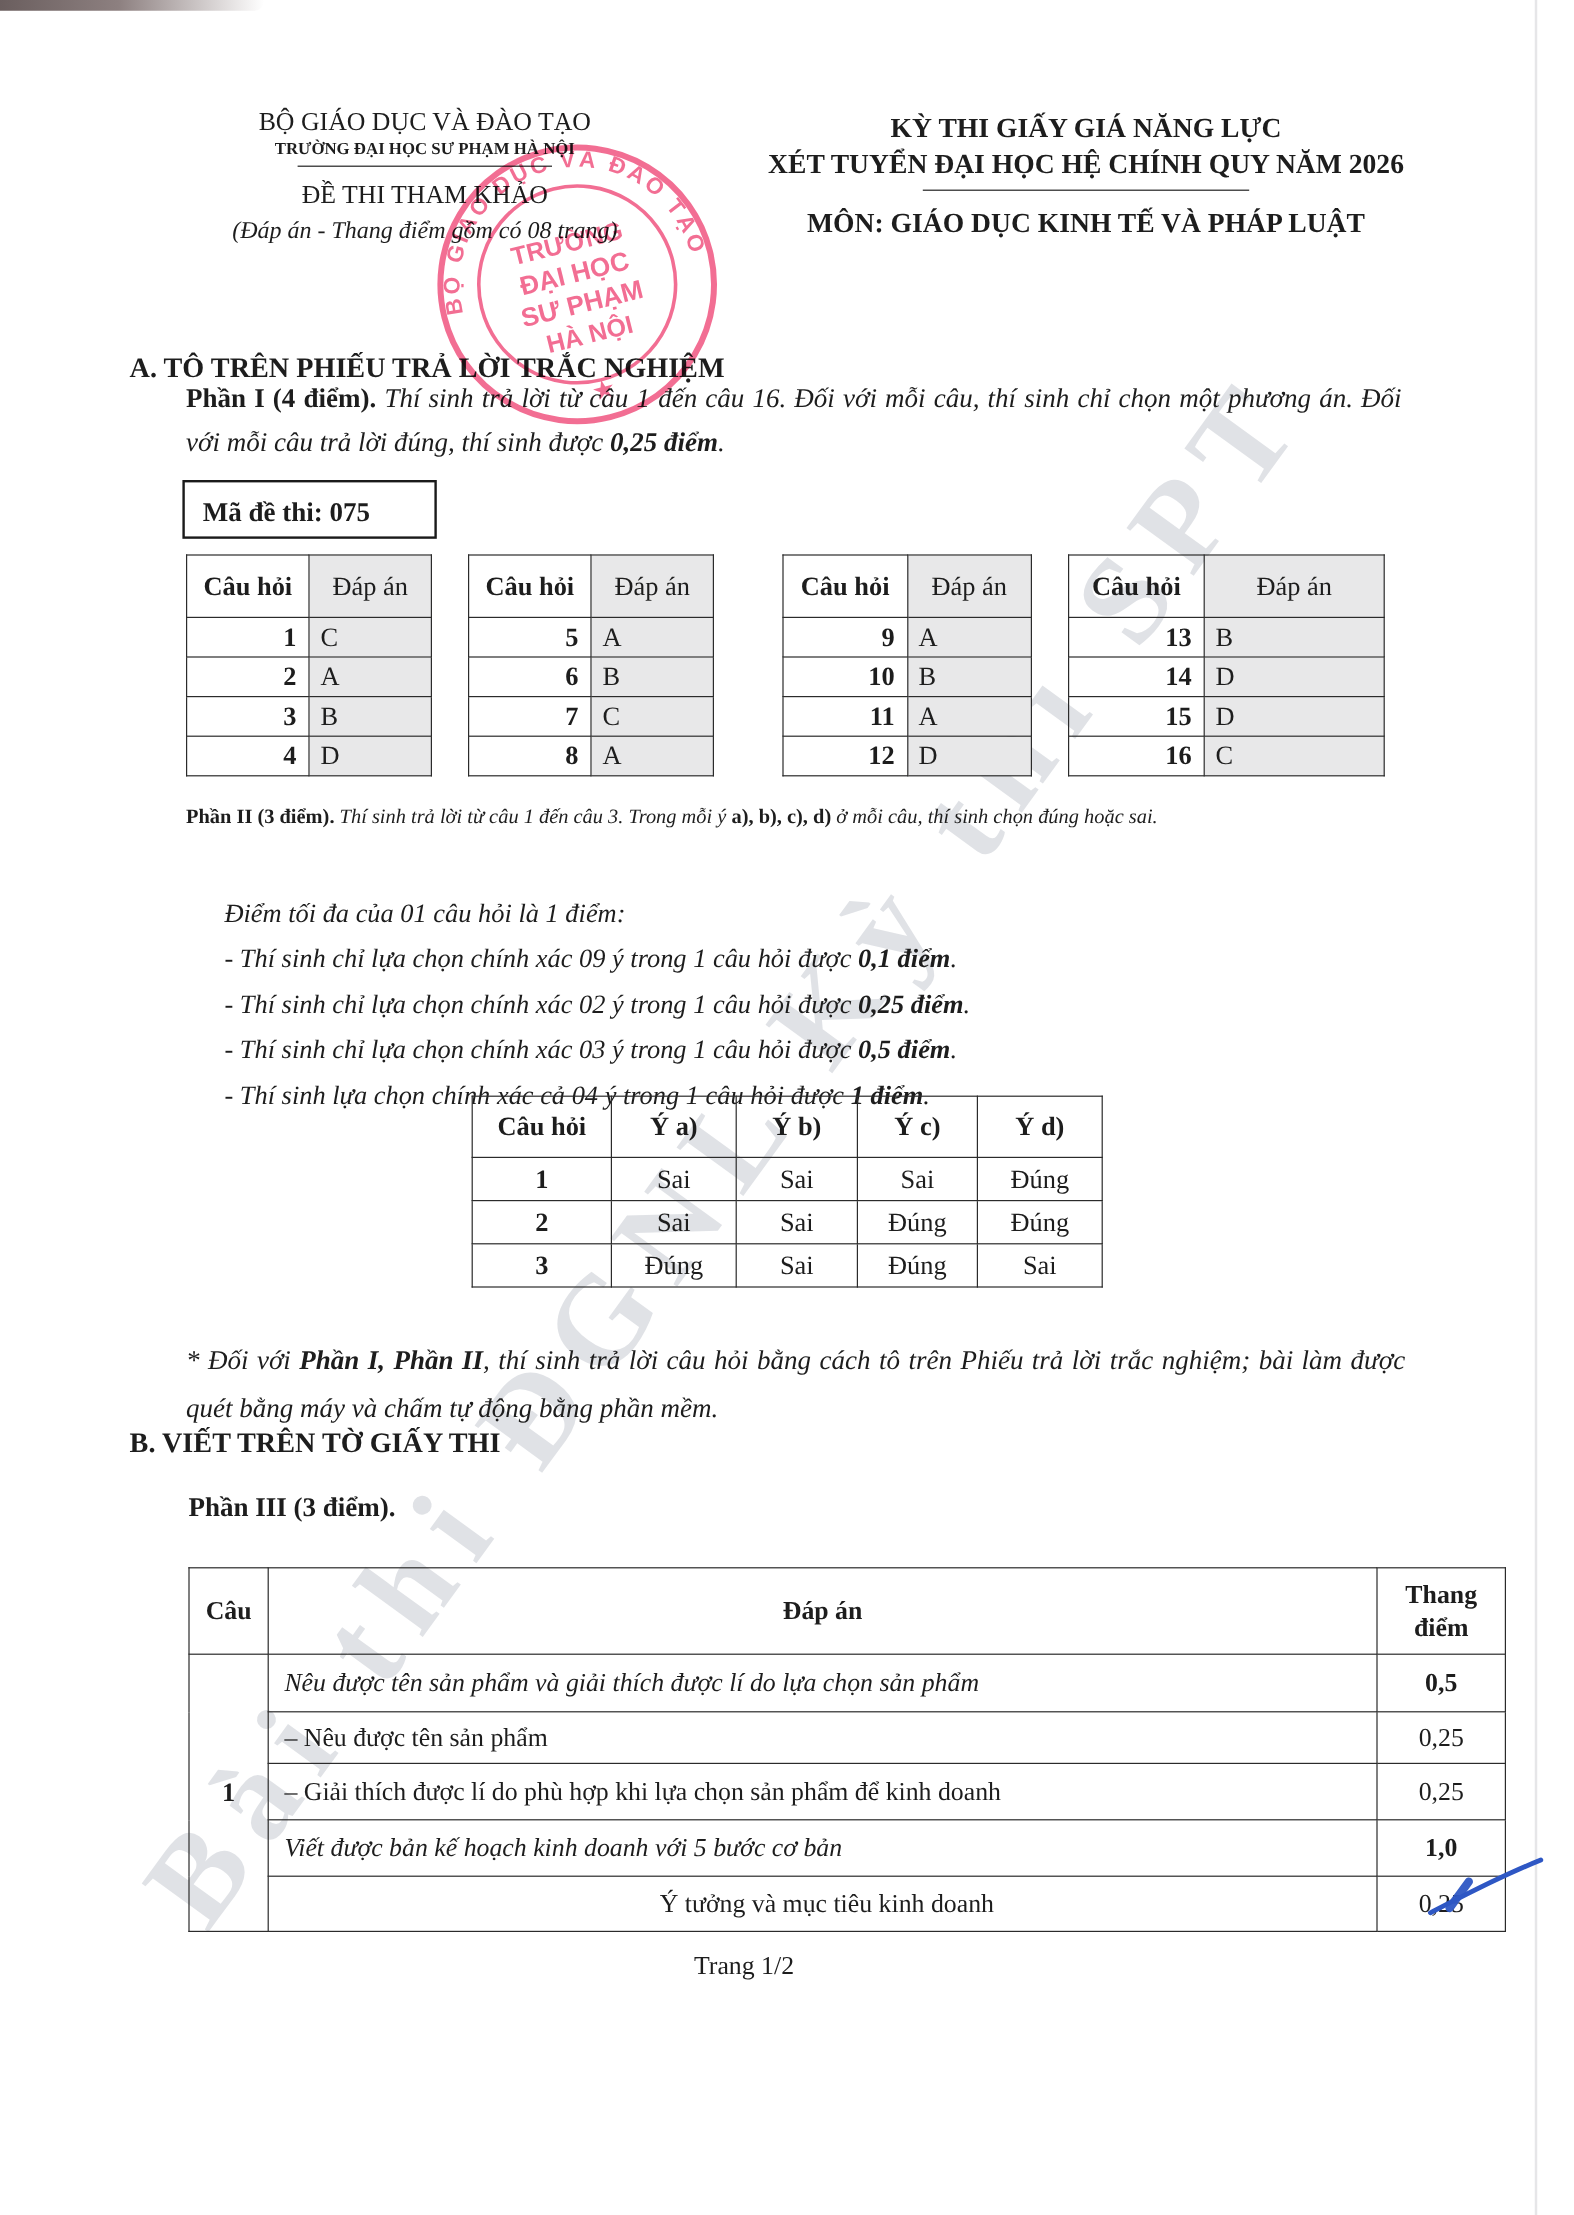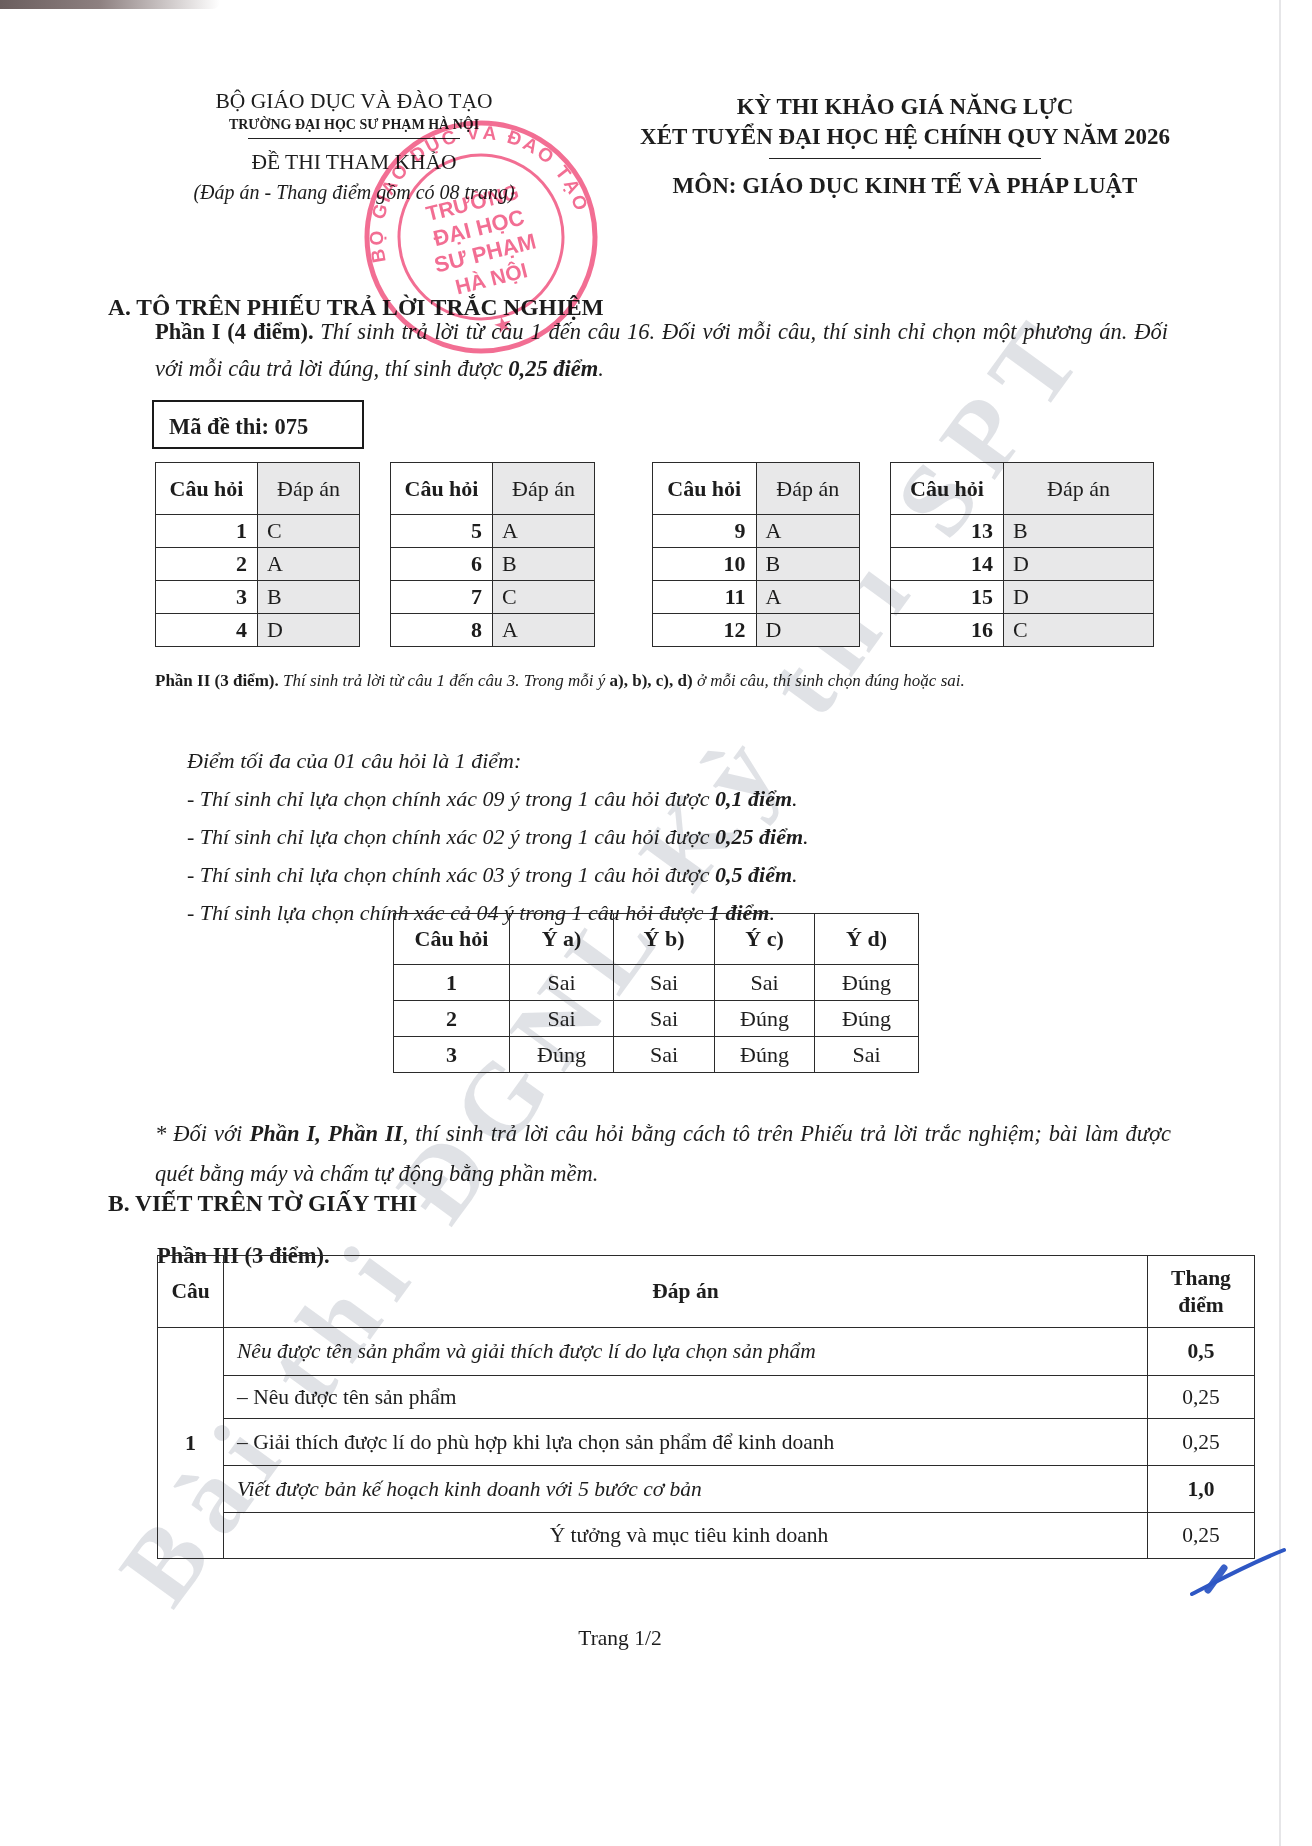--- a/index.html
+++ b/index.html
@@ -60,21 +60,21 @@
   .tftab th,.tftab td{border:1.8px solid #2b2b2b;text-align:center;font-size:22px;padding:0;}
   .tftab th{height:50px;font-weight:bold;}
   .tftab td{height:35px;}
   .tftab td.q{font-weight:bold;}
   
   .note{left:155px;top:1100px;width:1016px;font-size:22.5px;line-height:40px;
     font-style:italic;text-align:justify;z-index:1;margin-top:14px;}
   .b-title{left:108px;top:1190px;font-size:23.5px;font-weight:bold;z-index:1;}
   .p3-title{left:157px;top:1243px;font-size:22.5px;font-weight:bold;z-index:1;}
   
-  .p3tab{left:157px;top:1255px;width:1097px;border-collapse:collapse;table-layout:fixed;z-index:1;padding-left:14px;}
+  .p3tab{left:157px;top:1306px;width:1097px;border-collapse:collapse;table-layout:fixed;z-index:1;padding-left:14px;}
   .p3tab th,.p3tab td{border:1.7px solid #2b2b2b;font-size:21.5px;padding:0 6px;box-sizing:border-box;}
   .p3tab th{font-weight:bold;text-align:center;height:72px;line-height:1.25;}
   .p3tab td.ans{text-align:left;padding-left:13px;}
   .p3tab td.sc{text-align:center;}
   .p3tab td.qcell{text-align:center;font-weight:bold;font-size:22px;}
   .p3tab tr.h48 td{height:48px;}
   .p3tab tr.h43 td{height:43px;}
   .p3tab tr.h47 td{height:47px;}
   .p3tab tr.h46 td{height:46px;text-align:center;}
   .p3tab .bscore{font-weight:bold;}
@@ -95,21 +95,21 @@
 
   <div class="abs hdr-left">
     <div class="l1">BỘ GIÁO DỤC VÀ ĐÀO TẠO</div>
     <div class="l2">TRƯỜNG ĐẠI HỌC SƯ PHẠM HÀ NỘI</div>
     <div class="rule"></div>
     <div class="l4">ĐỀ THI THAM KHẢO</div>
     <div class="l5">(Đáp án - Thang điểm gồm có 08 trang)</div>
   </div>
 
   <div class="abs hdr-right">
-    <div class="l1">KỲ THI KHẢO GIÁ NĂNG LỰC</div>
+    <div class="l1">KỲ THI GIẤY GIÁ NĂNG LỰC</div>
     <div class="l2">XÉT TUYỂN ĐẠI HỌC HỆ CHÍNH QUY NĂM 2026</div>
     <div class="rule"></div>
     <div class="l3">MÔN: GIÁO DỤC KINH TẾ VÀ PHÁP LUẬT</div>
   </div>
 
   <svg class="abs stamp" viewBox="0 0 250 250">
     <g transform="rotate(-14 125 125)" opacity="0.82">
       <circle cx="125" cy="125" r="114" fill="none" stroke="#f04f7c" stroke-width="5"></circle>
       <circle cx="125" cy="125" r="82" fill="none" stroke="#f04f7c" stroke-width="3"></circle>
       <defs>

